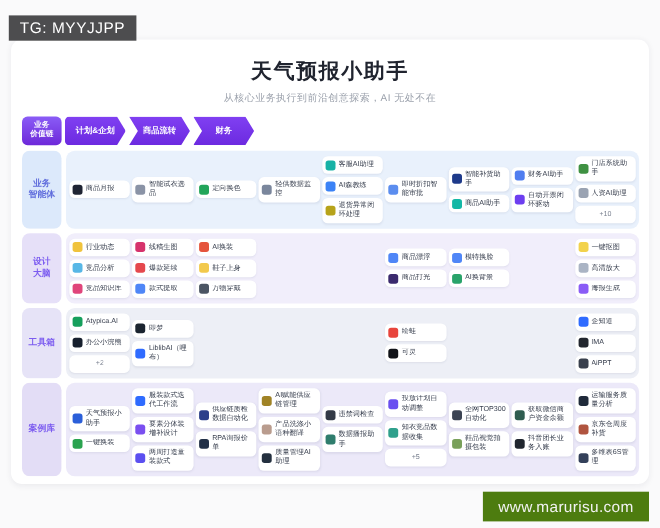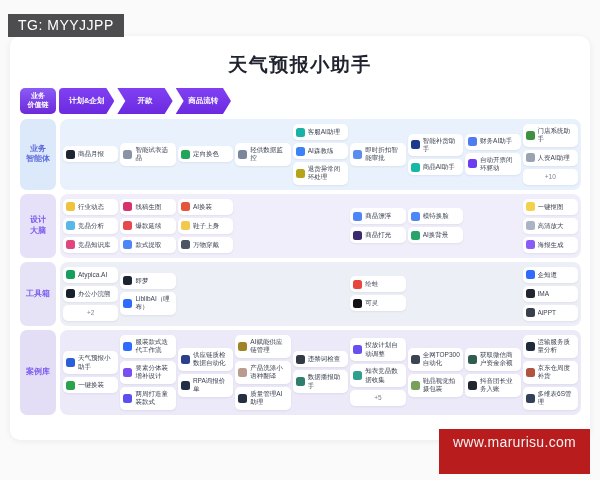--- a/index.html
+++ b/index.html
@@ -9,22 +9,22 @@
     font-family:"Liberation Sans","DejaVu Sans",sans-serif;
     -webkit-font-smoothing:antialiased;
   }
   .tg-badge{
     position:absolute;left:8px;top:14px;z-index:5;
     background:#4d4d4f;color:#fff;font-size:14px;font-weight:400;
     padding:3px 10px 4px 10px;letter-spacing:.5px;
   }
   .watermark{
     position:absolute;right:10px;bottom:6px;z-index:5;
-    background:#b91c1c;color:#f2f2f2;font-size:14px;
-    padding:5px 14px 24px 14px;letter-spacing:.3px;
+    background:#4d7c0f;color:#f2f2f2;font-size:14px;
+    padding:5px 14px 6px 14px;letter-spacing:.3px;
   }
   .card{
     position:absolute;left:10px;top:36px;width:580px;height:404px;
     background:#ffffff;border-radius:10px;
     box-shadow:0 1px 6px rgba(30,30,60,.07);
   }
   .page-title{
     margin:16px 0 0 0;text-align:center;
     font-size:19px;font-weight:bold;color:#20242f;letter-spacing:1.5px;
   }
@@ -94,31 +94,32 @@
   .band.r3{min-height:52px}
   .band.r4{min-height:74px}
 </style>
 </head>
 <body>
 
 <div class="tg-badge">TG: MYYJJPP</div>
 
 <div class="card">
   <h1 class="page-title">天气预报小助手</h1>
+  <p class="page-subtitle">从核心业务执行到前沿创意探索，AI 无处不在</p>
 
   <div class="diagram">
     <div class="chain-row">
       <div class="chain-label">
         <span>业务</span>
         <span>价值链</span>
       </div>
 
     <div class="stage first">计划&amp;企划</div>
-        <div class="stage">开款</div>
         <div class="stage">商品流转</div>
+        <div class="stage">财务</div>
       </div>
     <div id="bands">
         <div class="band r1">
           <div class="band-label" style="background: linear-gradient(rgb(220, 233, 251), rgba(255, 255, 255, 0)), rgb(220, 233, 251); color: rgb(95, 108, 220);">
             <span>业务</span>
             <span>智能体</span>
           </div>
           <div class="band-body" style="background: rgb(233, 241, 252);">
             <div class="cell">
               <div class="chip">

